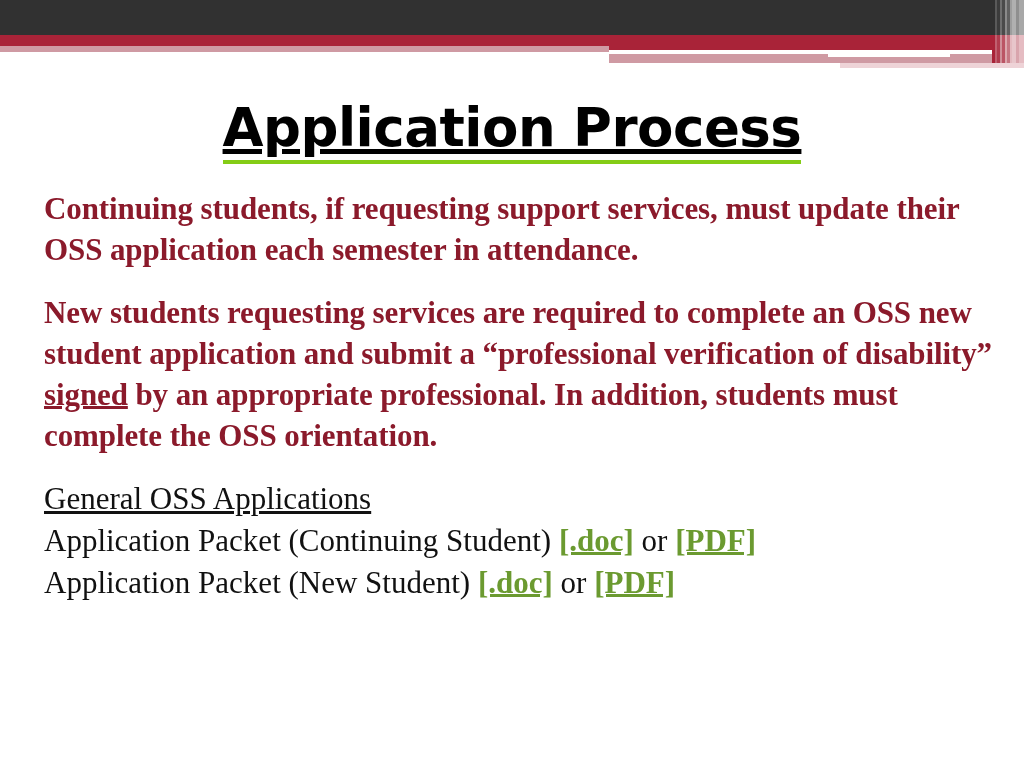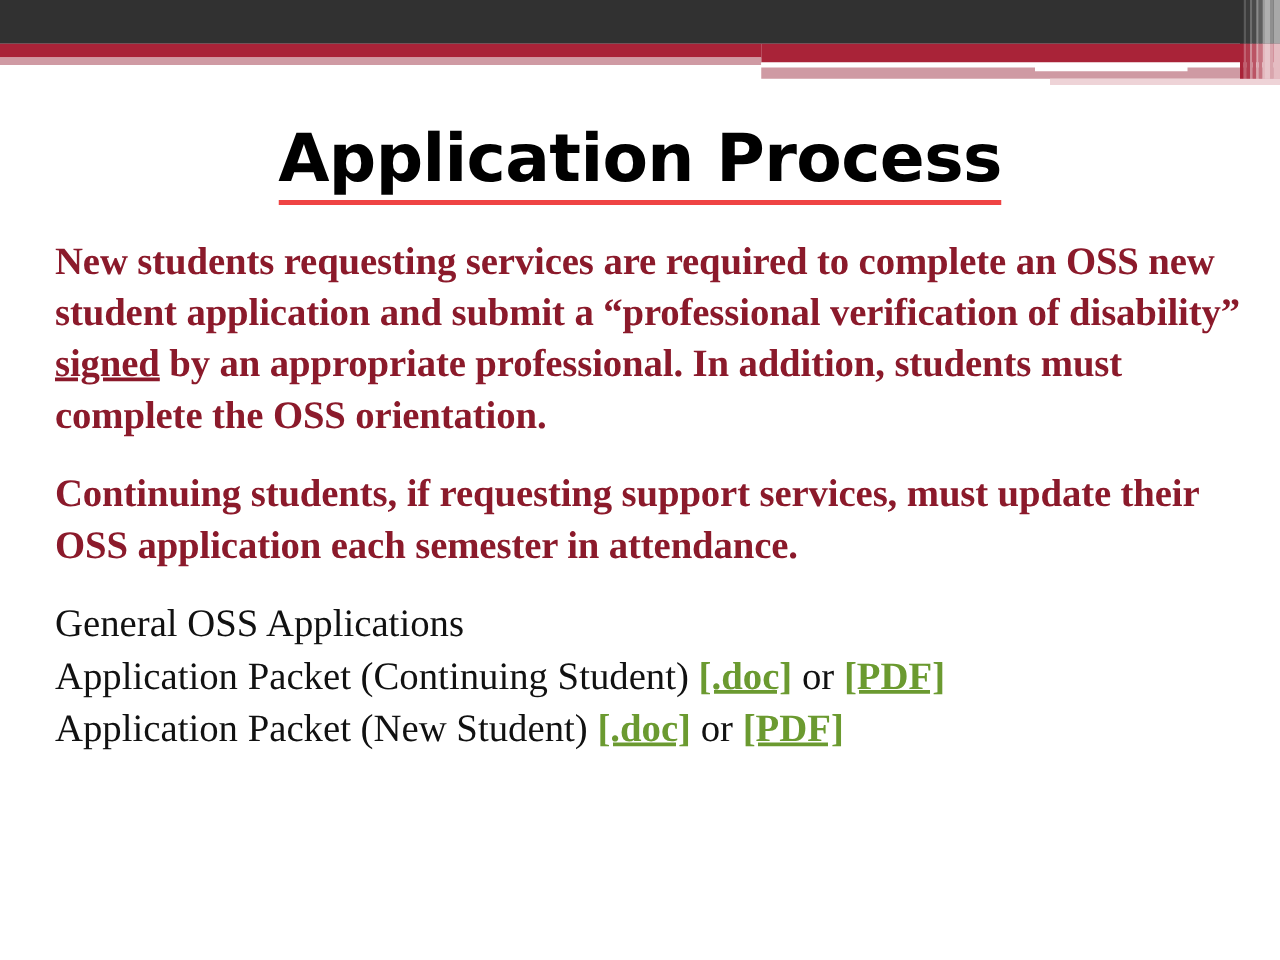--- a/index.html
+++ b/index.html
@@ -119,22 +119,23 @@
     width: 1024px;
     text-align: center;
     font-family: "DejaVu Sans", sans-serif;
     font-weight: bold;
     font-size: 53px;
     line-height: 60px;
     color: #000000;
     letter-spacing: -0.5px;
   }
   .title span {
-    border-bottom: 4px solid #ef4444;
+    border-bottom: 4px solid #84cc16;
     padding-bottom: 2px;
+    text-decoration: underline;
   }
 
   
   .content {
     position: absolute;
     left: 44px;
     top: 188px;
     width: 952px;
   }
   .para {
@@ -153,20 +154,21 @@
 
   .links-block {
     margin-top: 22px;
     font-family: "Liberation Serif", serif;
     font-weight: normal;
     font-size: 31px;
     line-height: 42px;
     color: #111111;
   }
   .links-heading {
+    text-decoration: underline;
     text-underline-offset: 2px;
   }
   .link {
     color: #6b9a30;
     font-weight: bold;
     text-decoration: underline;
     text-underline-offset: 1px;
   }
   .link-row {
     white-space: nowrap;
@@ -210,25 +212,25 @@
     </div>
 </div>
 
 <div class="title">
   <span>Application Process</span>
 </div>
 
 <div class="content">
 
   <p class="para">
+    <span>Continuing students, if requesting support services, must update their OSS application each semester in attendance.</span>
+  </p>
+
+  <p class="para">
     <span>New students requesting services are required to complete an OSS new student application and submit a “professional verification of disability” </span><span class="uline">signed</span><span> by an appropriate professional. In addition, students must complete the OSS orientation.</span>
-  </p>
-
-  <p class="para">
-    <span>Continuing students, if requesting support services, must update their OSS application each semester in attendance.</span>
   </p>
 
   <div class="links-block">
     <div class="links-heading">General OSS Applications</div>
 
     <div class="link-row">
       <span>Application Packet (Continuing Student) </span><a class="link" href="#">[.doc]</a><span> or </span><a class="link" href="#">[PDF]</a>
     </div>
 
     <div class="link-row">

